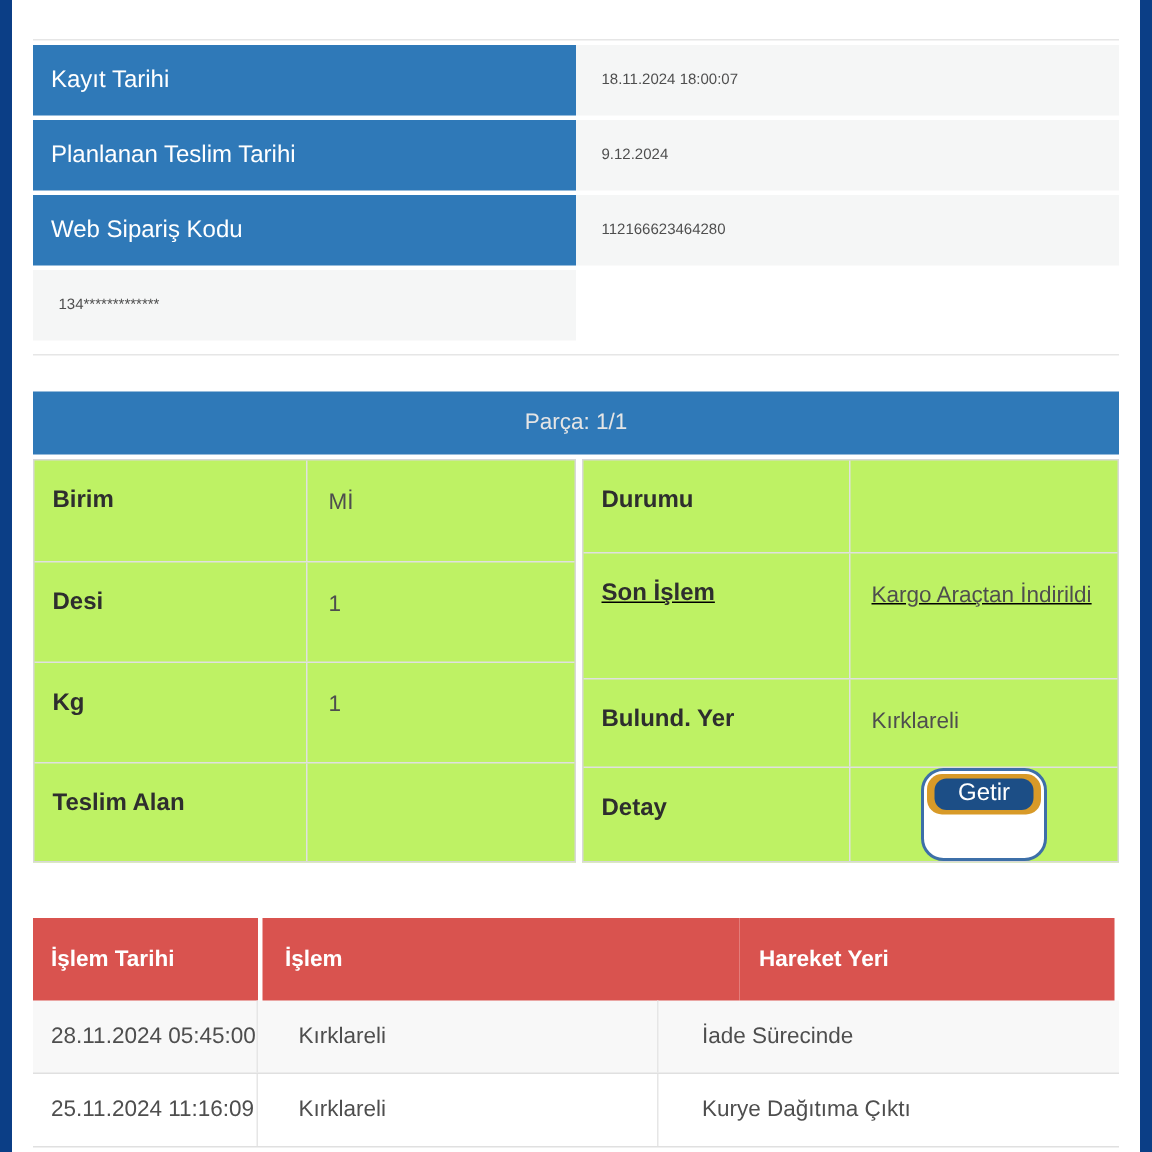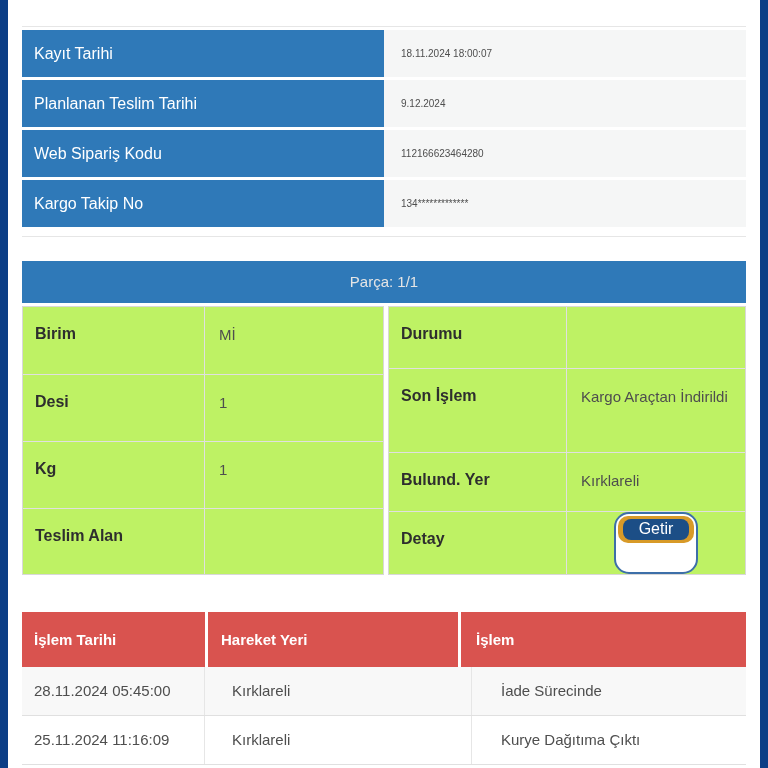--- a/index.html
+++ b/index.html
@@ -45,21 +45,21 @@
   .p-row{display:flex;}
   .p-row + .p-row{border-top:1px solid #e0e0e0;}
   .p-label{
     font-weight:bold;color:var(--labeldark);font-size:16px;
     padding:18px 4px 0 12px;border-right:1px solid #e0e0e0;
   }
   .sub.left .p-label{width:182px;}
   .sub.right .p-label{width:178px;}
   .p-value{flex:1;color:var(--text);font-size:15px;padding:17px 10px 0 14px;line-height:22px;}
   .l1,.l2,.l3{height:67px;} .l4{height:66px;}
-  .r1{height:61px;} .r2{height:84px;} .r3{height:59px;} .r4{height:63px;}
+  .r1{height:61px;} .r2{height:84px;text-decoration:underline;} .r3{height:59px;} .r4{height:63px;}
   .p-value.btncell{display:flex;justify-content:center;padding:0;}
   
   .getir-outer{
     border:2px solid var(--btnoutline);border-radius:15px;background:#fff;
     padding:2px;cursor:pointer;display:inline-block;
   }
   .getir-gold{background:var(--gold);border-radius:10px;padding:3px 5px;}
   .getir-inner{
     background:var(--btnnavy);border-radius:8px;color:#fff;font-size:16px;
     line-height:18px;padding:1px 16px 2px 16px;text-align:center;
@@ -71,21 +71,21 @@
     background:var(--red);color:#fff;font-weight:bold;font-size:15px;
     display:flex;align-items:center;white-space:nowrap;overflow:hidden;
   }
   .h-row{display:flex;height:49px;border-bottom:1px solid #e0e0e0;gap:14px;}
   .h-row.odd{background:var(--stripe);}
   .h-row.even{background:#fff;}
   .h-cell{
     color:var(--text);font-size:15px;line-height:48px;
     white-space:nowrap;overflow:hidden;
   }
-  .c1{width:183px;padding-left:12px;margin-right:3px;}
+  .c1{width:150px;padding-left:12px;margin-right:3px;}
   .c2{width:250px;padding-left:13px;margin-right:3px;}
   .c3{flex:1;padding-left:15px;}
   .h-row .c1,.h-row .c2{margin-right:0;border-right:1px solid #e6e6e6;}
   .h-row .c2{width:253px;}
 </style>
 </head>
 <body>
 
 <div class="page">
 
@@ -96,21 +96,20 @@
     </div>
     <div class="info-row">
       <div class="info-label">Planlanan Teslim Tarihi</div>
       <div class="info-value">9.12.2024</div>
     </div>
     <div class="info-row">
       <div class="info-label">Web Sipariş Kodu</div>
       <div class="info-value">112166623464280</div>
     </div>
     <div class="info-row">
-      <div class="info-label">Kargo Takip No</div>
       <div class="info-value">134*************</div>
     </div>
   </section>
 
   <section class="parcel">
     <div class="parcel-header">Parça: 1/1</div>
     <div class="parcel-body">
 
       <div class="sub left">
         <div class="p-row l1">
@@ -154,22 +153,22 @@
           </div>
         </div>
       </div>
 
     </div>
   </section>
 
   <section class="history">
     <div class="h-head">
       <div class="h-hcell c1">İşlem Tarihi</div>
+      <div class="h-hcell c3">İşlem</div>
       <div class="h-hcell c2">Hareket Yeri</div>
-      <div class="h-hcell c3">İşlem</div>
     </div>
     <div class="h-row odd">
       <div class="h-cell c1">28.11.2024 05:45:00</div>
       <div class="h-cell c2">Kırklareli</div>
       <div class="h-cell c3">İade Sürecinde</div>
     </div>
     <div class="h-row even">
       <div class="h-cell c1">25.11.2024 11:16:09</div>
       <div class="h-cell c2">Kırklareli</div>
       <div class="h-cell c3">Kurye Dağıtıma Çıktı</div>

